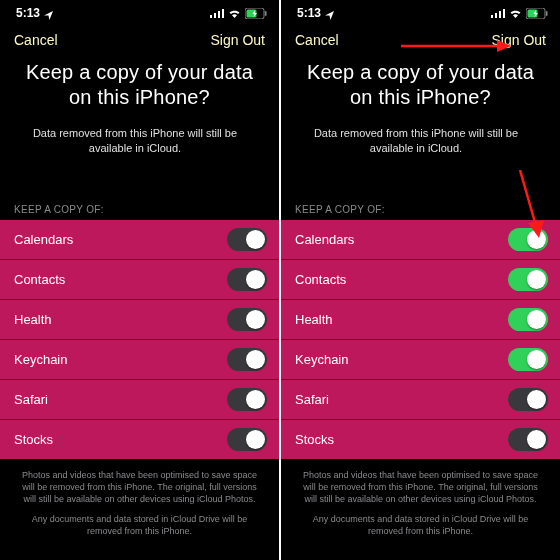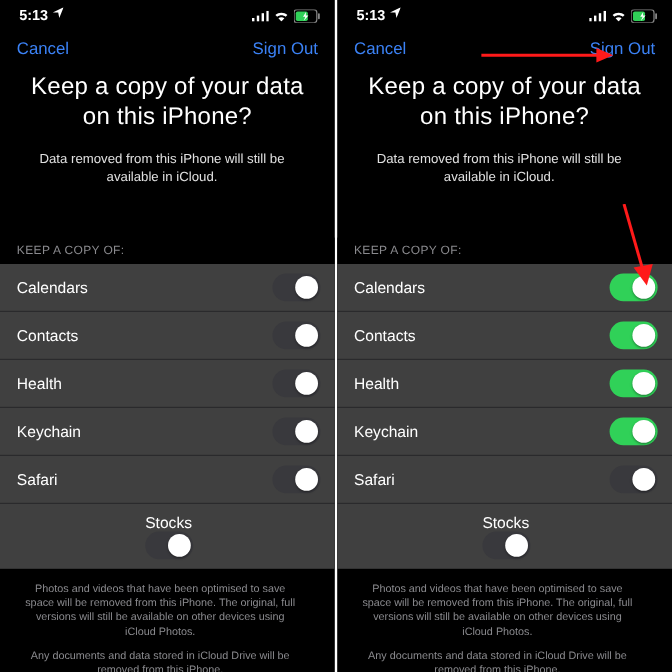--- a/index.html
+++ b/index.html
@@ -27,31 +27,31 @@
     overflow: hidden;
   }
   .statusbar {
     display: flex;
     justify-content: space-between;
     align-items: center;
     padding: 6px 12px 4px 16px;
     font-size: 12px;
     font-weight: 600;
   }
-  .status-left { display: flex; align-items: flex-start; gap: 4px; }
+  .status-left { display: flex; align-items: flex-end; gap: 4px; }
   .status-right { display: flex; align-items: center; gap: 4px; }
   .loc-icon svg, .sig-icon svg, .wifi-icon svg, .batt-icon svg { display: block; }
   .navbar {
     display: flex;
     justify-content: space-between;
     padding: 8px 14px 6px 14px;
     font-size: 14px;
     position: relative;
   }
-  .navbtn { color: #3b82f6; }
+  .navbtn { color: #fef9c3; }
   .title {
     font-size: 20px;
     font-weight: 400;
     text-align: center;
     padding: 6px 18px 10px 18px;
     line-height: 1.25;
     letter-spacing: 0.2px;
   }
   .subtitle {
     font-size: 11px;
@@ -62,34 +62,34 @@
   }
   .section-header {
     font-size: 10px;
     color: #8a8a8e;
     padding: 6px 14px 5px 14px;
     letter-spacing: 0.3px;
     background: #000;
     margin-top: 24px;
   }
   .list {
-    background: #404040;
+    background: #be185d;
     display: flex;
     flex-direction: column;
   }
   .row {
     display: flex;
     align-items: center;
     justify-content: space-between;
     padding: 8px 12px 8px 14px;
     border-bottom: 1px solid #2a2a2c;
     font-size: 13px;
     min-height: 34px;
   }
-  .row:last-child { border-bottom: none; flex-direction: column; }
+  .row:last-child { border-bottom: none; }
   .toggle {
     width: 40px;
     height: 23px;
     border-radius: 12px;
     position: relative;
     flex-shrink: 0;
   }
   .toggle .knob {
     position: absolute;
     width: 19px;
@@ -101,21 +101,21 @@
     box-shadow: 0 1px 2px rgba(0,0,0,0.4);
   }
   .toggle.off { background: #39393d; }
   .toggle.off .knob { right: 2px; } 
   .toggle.on { background: #30d158; }
   .toggle.on .knob { right: 2px; }
   .footer {
     font-size: 9px;
     color: #8a8a8e;
     text-align: center;
-    padding: 10px 30px 4px 18px;
+    padding: 10px 18px 4px 18px;
     line-height: 1.35;
   }
   .footer p { margin-bottom: 8px; }
   .arrow {
     position: absolute;
     pointer-events: none;
   }
   .arrow svg { display: block; }
 </style>
 </head>

